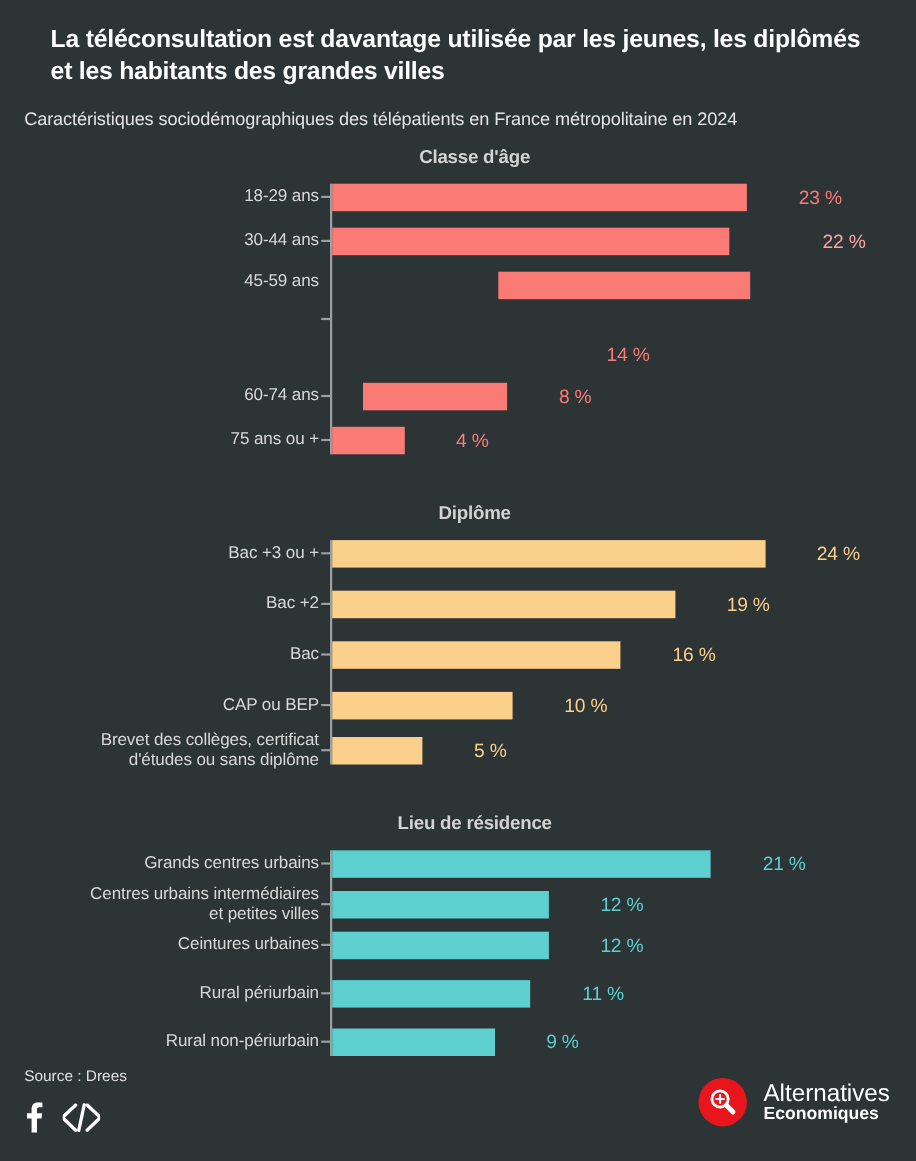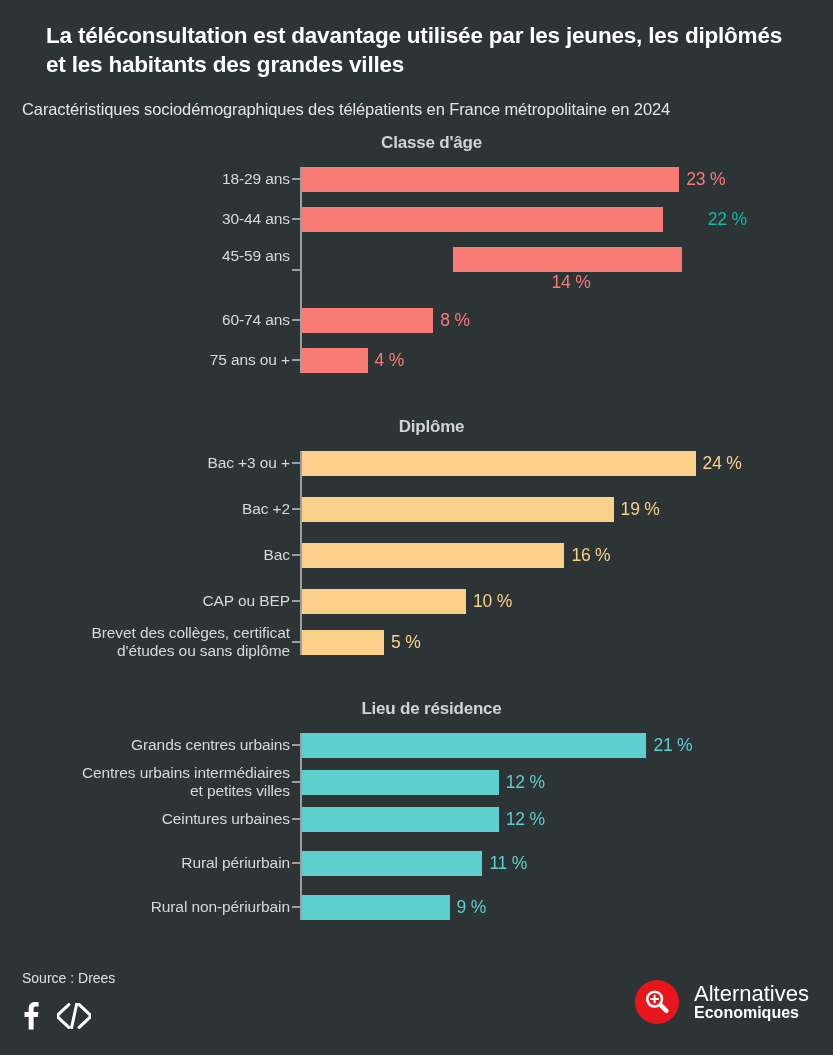--- a/index.html
+++ b/index.html
@@ -71,20 +71,21 @@
     top: 0;
     bottom: 0;
     width: 2px;
     background: #9a9fa2;
   }
 
   .row {
     position: relative;
     display: flex;
     align-items: center;
+    gap: 40px;
   }
 
   .row-label {
     position: absolute;
     right: 100%;
     margin-right: 12px;
     width: 300px;
     text-align: right;
     font-size: 15.5px;
     line-height: 1.16;
@@ -204,28 +205,28 @@
       <div class="panel-title">Classe d'âge</div>
       <div class="plot">
         <div class="row" style="margin-top: 0px;">
           <div class="row-label">18-29 ans</div>
           <div class="bar" style="width: 377.2px; background: rgb(250, 122, 118);"></div>
           <div class="bar-value" style="color: rgb(250, 122, 118);">23 %</div>
         </div>
         <div class="row" style="margin-top: 15px;">
           <div class="row-label">30-44 ans</div>
           <div class="bar" style="width: 360.8px; background: rgb(250, 122, 118);"></div>
-          <div class="bar-value" style="color: #14b8a6; margin-left: 45px;">22 %</div>
+          <div class="bar-value" style="color: #fca5a5; margin-left: 45px;">22 %</div>
         </div>
         <div class="row" style="margin-top: 15px; flex-direction: column;">
           <div class="row-label">45-59 ans</div>
           <div class="bar" style="width: 229.6px; background: rgb(250, 122, 118);"></div>
           <div class="bar-value" style="color: rgb(250, 122, 118);">14 %</div>
         </div>
-        <div class="row" style="margin-top: 15px;">
+        <div class="row" style="margin-top: 15px; padding-left: 28px;">
           <div class="row-label">60-74 ans</div>
           <div class="bar" style="width: 131.2px; background: rgb(250, 122, 118);"></div>
           <div class="bar-value" style="color: rgb(250, 122, 118);">8 %</div>
         </div>
         <div class="row" style="margin-top: 15px;">
           <div class="row-label">75 ans ou +</div>
           <div class="bar" style="width: 65.6px; background: rgb(250, 122, 118);"></div>
           <div class="bar-value" style="color: rgb(250, 122, 118);">4 %</div>
         </div>
       </div>

